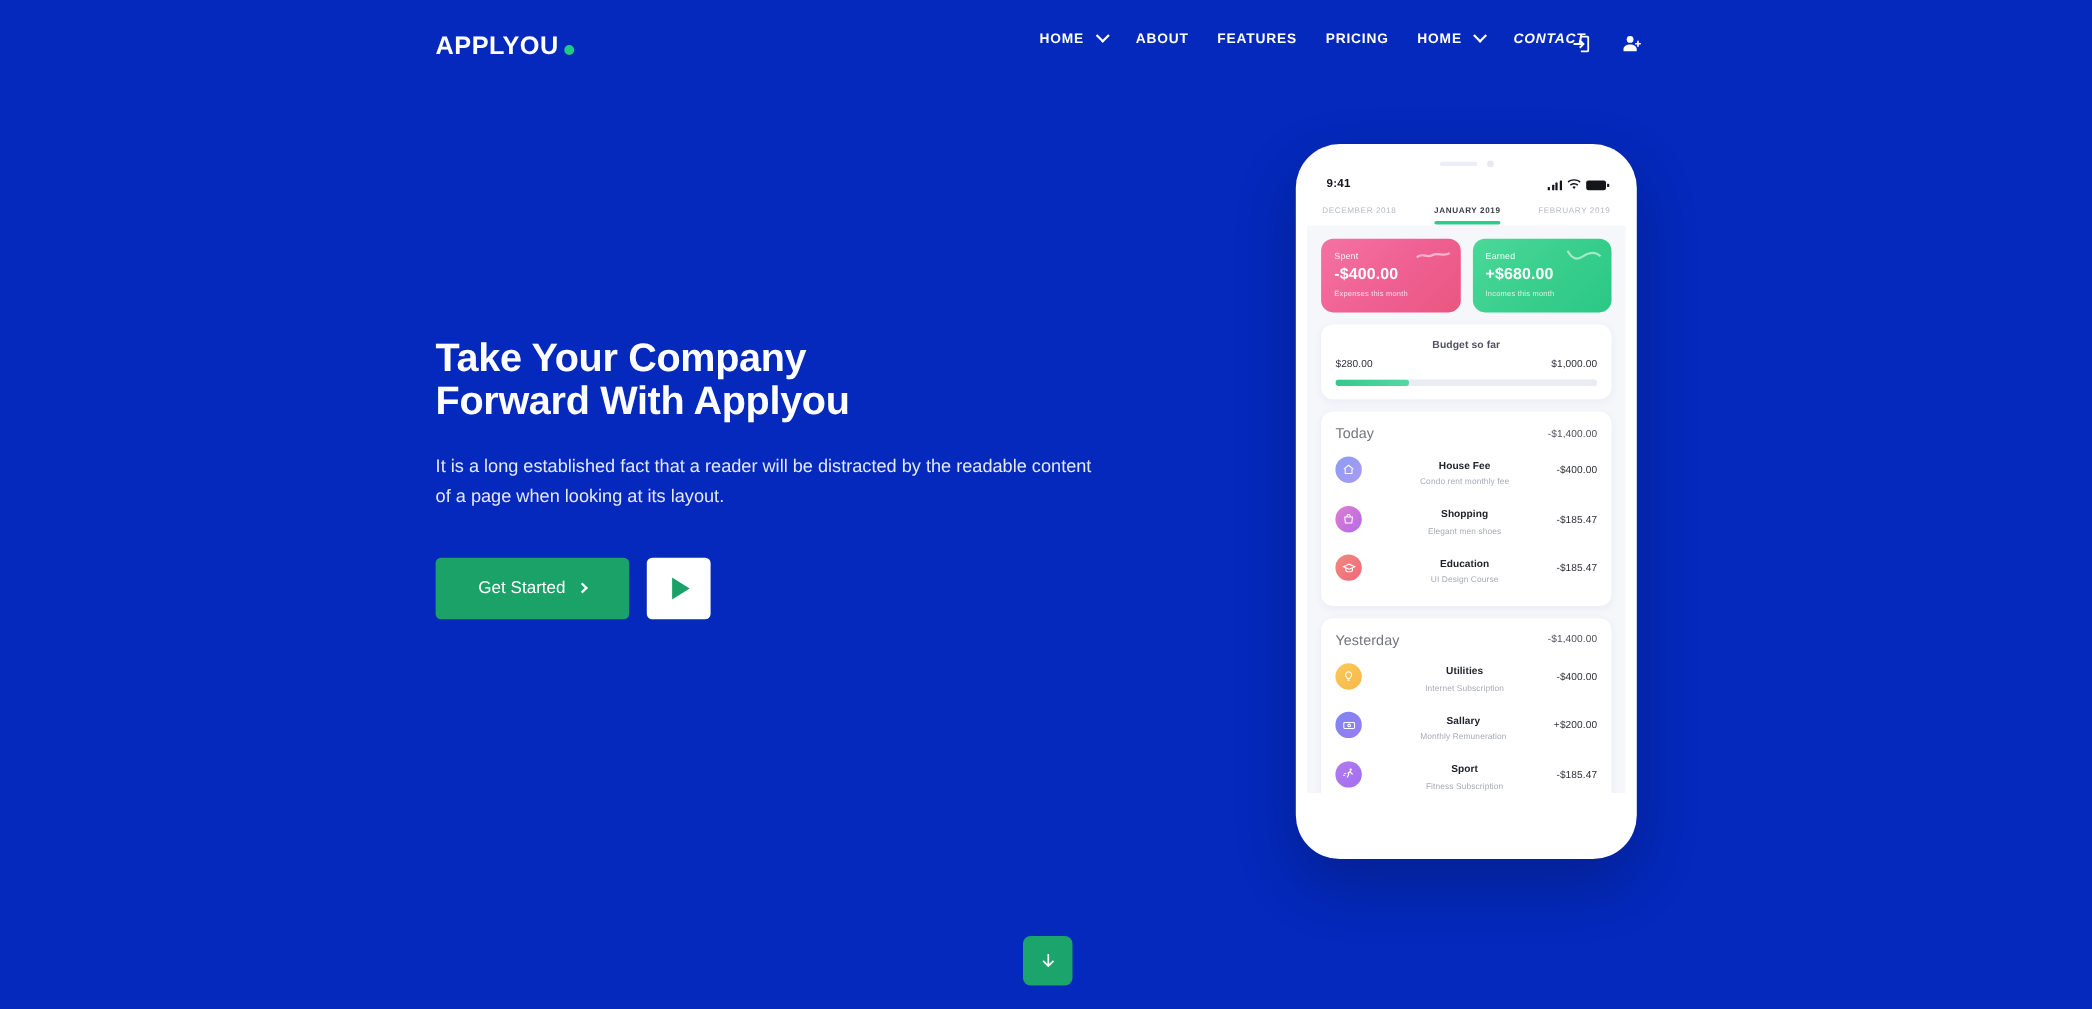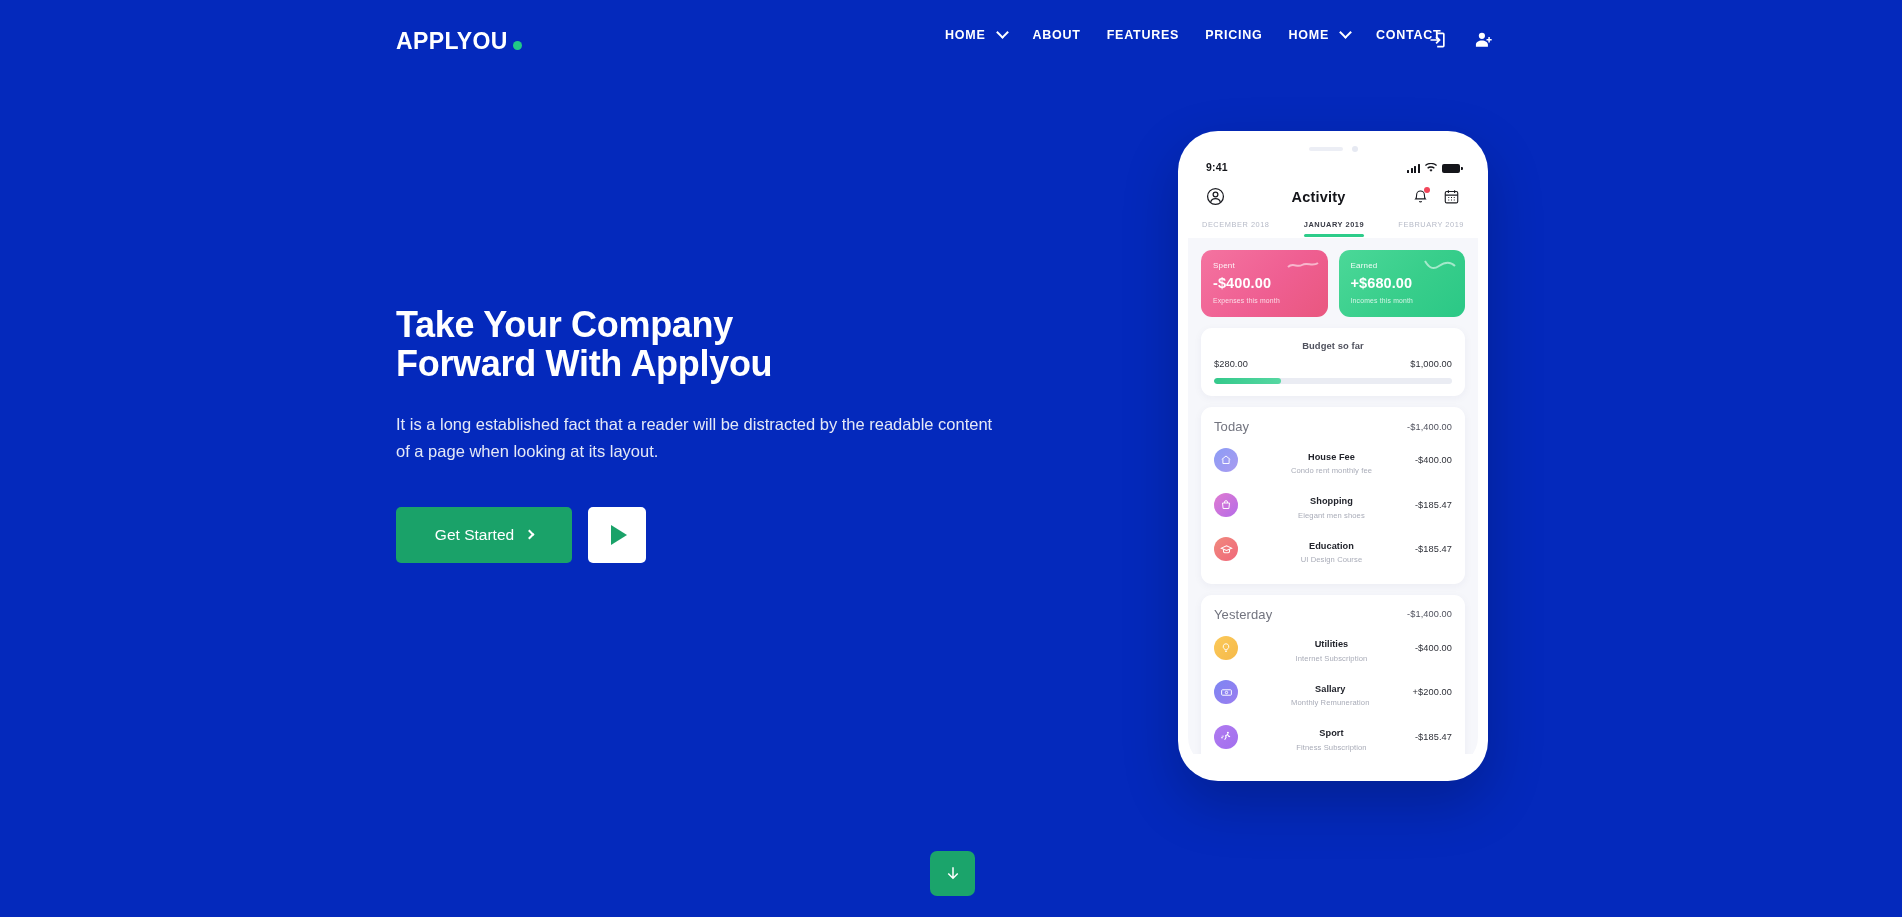--- a/index.html
+++ b/index.html
@@ -28,21 +28,21 @@
   .navlinks {
     position: absolute; left: 945px; top: 28px;
     display: flex; align-items: center;
   }
   .navlink {
     color: #ffffff; font-size: 12.5px; font-weight: bold;
     letter-spacing: 0.75px; text-decoration: none;
     display: flex; align-items: center;
     margin-right: 26px; white-space: nowrap;
   }
-  .navlink:last-child { margin-right: 0; }
+  .navlink:last-child { margin-right: 0; font-style: italic; }
   .chev {
     display: inline-block; width: 9px; height: 9px;
     border-right: 2.2px solid #ffffff; border-bottom: 2.2px solid #ffffff;
     transform: rotate(45deg); margin-left: 12px; margin-top: -5px;
   }
   .nav-icons {
     position: absolute; left: 1428px; top: 30px;
     display: flex; align-items: center; gap: 26px;
   }
   .nav-icon { width: 20px; height: 20px; display: block; cursor: pointer; }
@@ -306,42 +306,20 @@
             </span>
           <svg width="12" height="10" viewBox="0 0 24 20" fill="#14151a">
             <path d="M12 17.5l3-3.6a4.7 4.7 0 0 0-6 0l3 3.6z"></path>
             <path d="M12 9.3c2.2 0 4.3.8 5.9 2.2l1.7-2A11.4 11.4 0 0 0 12 6.6c-2.9 0-5.6 1-7.6 2.9l1.7 2c1.6-1.4 3.7-2.2 5.9-2.2z"></path>
             <path d="M12 2.2c3.9 0 7.6 1.4 10.4 4l1.6-2C20.8 1.1 16.5-.5 12-.5S3.2 1.1 0 4.2l1.6 2C4.4 3.6 8.1 2.2 12 2.2z"></path>
           </svg>
           <span class="batt"></span>
         </span>
       </div>
 
-      <div class="app-header">
-        <svg width="19" height="19" viewBox="0 0 24 24" fill="none" stroke="#1B1C22" stroke-width="1.6">
-          <circle cx="12" cy="12" r="10"></circle>
-          <circle cx="12" cy="9.6" r="3"></circle>
-          <path d="M5.8 19.4c.8-3 3.3-4.6 6.2-4.6s5.4 1.6 6.2 4.6"></path>
-        </svg>
-        <span class="app-title">Activity</span>
-        <span class="hdr-right">
-          <span class="bell-wrap">
-            <svg width="17" height="17" viewBox="0 0 24 24" fill="none" stroke="#1B1C22" stroke-width="1.6">
-              <path d="M6.5 9.8a5.5 5.5 0 0 1 11 0c0 4.2 1.3 5.6 1.3 5.6H5.2s1.3-1.4 1.3-5.6z"></path>
-              <path d="M10.3 18.6a2 2 0 0 0 3.4 0"></path>
-            </svg>
-            <span class="bell-dot"></span>
-          </span>
-          <svg width="17" height="17" viewBox="0 0 24 24" fill="none" stroke="#1B1C22" stroke-width="1.6">
-            <rect x="3.2" y="5" width="17.6" height="16" rx="2"></rect>
-            <path d="M3.2 10h17.6M7.6 3v4M16.4 3v4"></path>
-            <path d="M7.4 13.5h1.4M11.3 13.5h1.4M15.2 13.5h1.4M7.4 17h1.4M11.3 17h1.4M15.2 17h1.4" stroke-width="1.5"></path>
-          </svg>
-        </span>
-      </div>
 
       <div class="months">
         <span class="month">DECEMBER 2018</span>
         <span class="month active">JANUARY 2019</span>
         <span class="month">FEBRUARY 2019</span>
       </div>
 
       <div class="app-body">
 
         <div class="summary-row">

